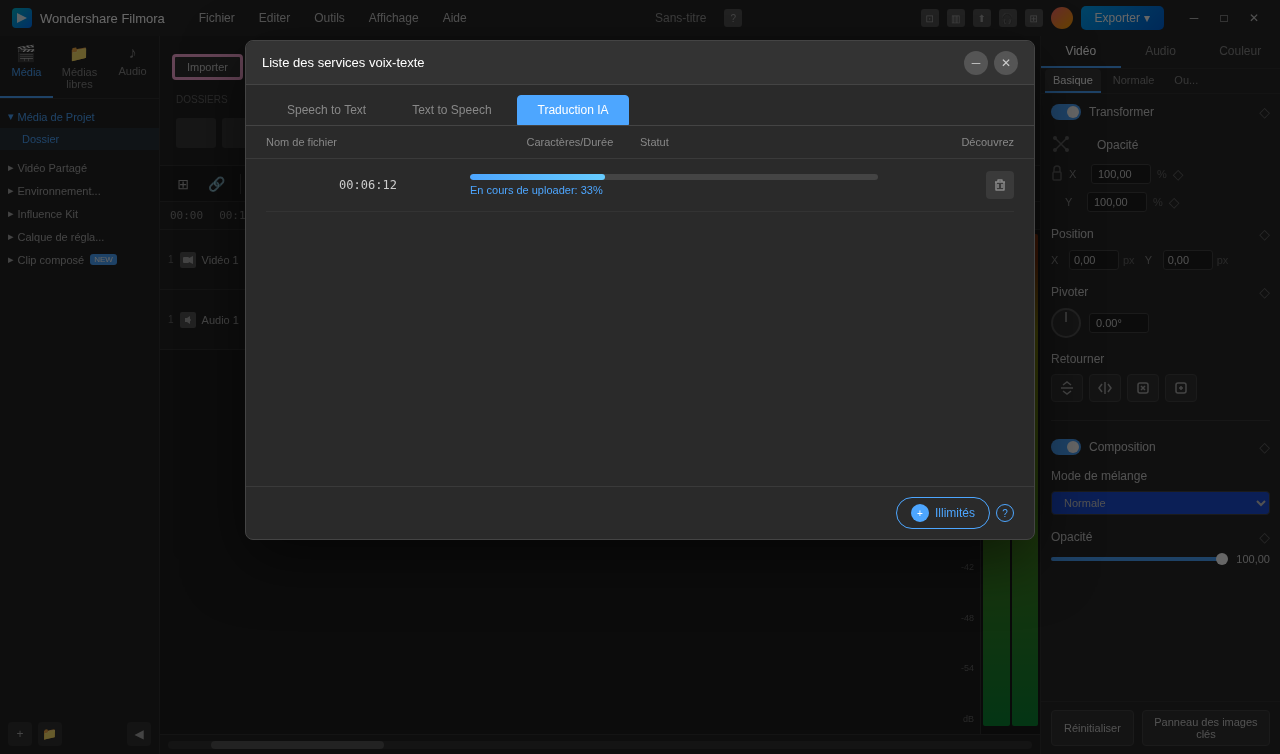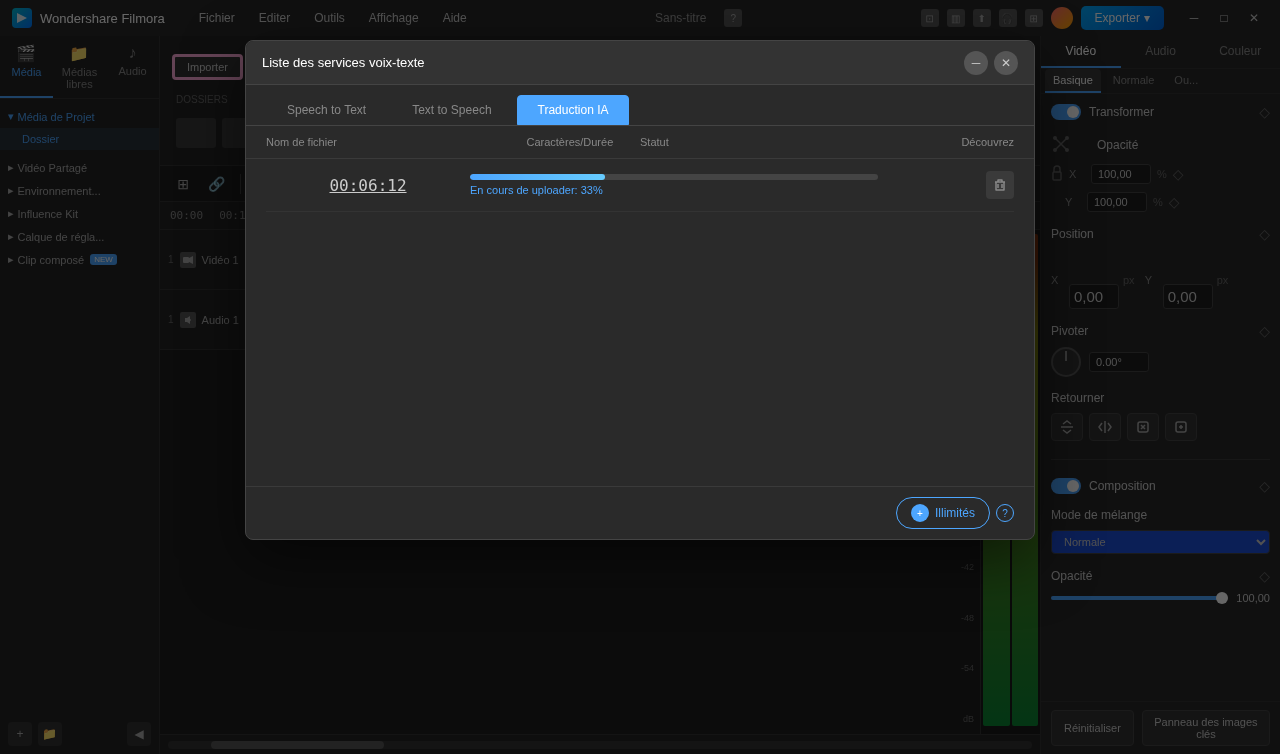--- a/index.html
+++ b/index.html
@@ -508,23 +508,22 @@
       color: #888;
       font-size: 11px;
       width: 14px;
     }
     .pos-input {
       background: #1e1e1e;
       border: 1px solid #444;
       color: #ccc;
       padding: 3px 4px;
       border-radius: 3px;
-      font-size: 15px;
+      font-size: 11px;
       width: 50px;
-      margin-top: 34px;
     }
     .pos-unit {
       color: #666;
       font-size: 11px;
     }
     .rotation-display {
       display: flex;
       align-items: center;
       gap: 8px;
     }
@@ -777,24 +776,23 @@
       display: flex;
       align-items: center;
       justify-content: center;
       font-size: 9px;
       color: #aaa;
       flex-shrink: 0;
     }
     .cell-duration {
       flex: 1.5;
       color: #ccc;
-      font-size: 16px;
+      font-size: 12px;
       text-align: center;
       font-family: monospace;
-      text-decoration: underline;
     }
     .cell-status {
       flex: 3;
       display: flex;
       flex-direction: column;
       gap: 4px;
     }
     .progress-bar-container {
       width: 100%;
       height: 6px;

